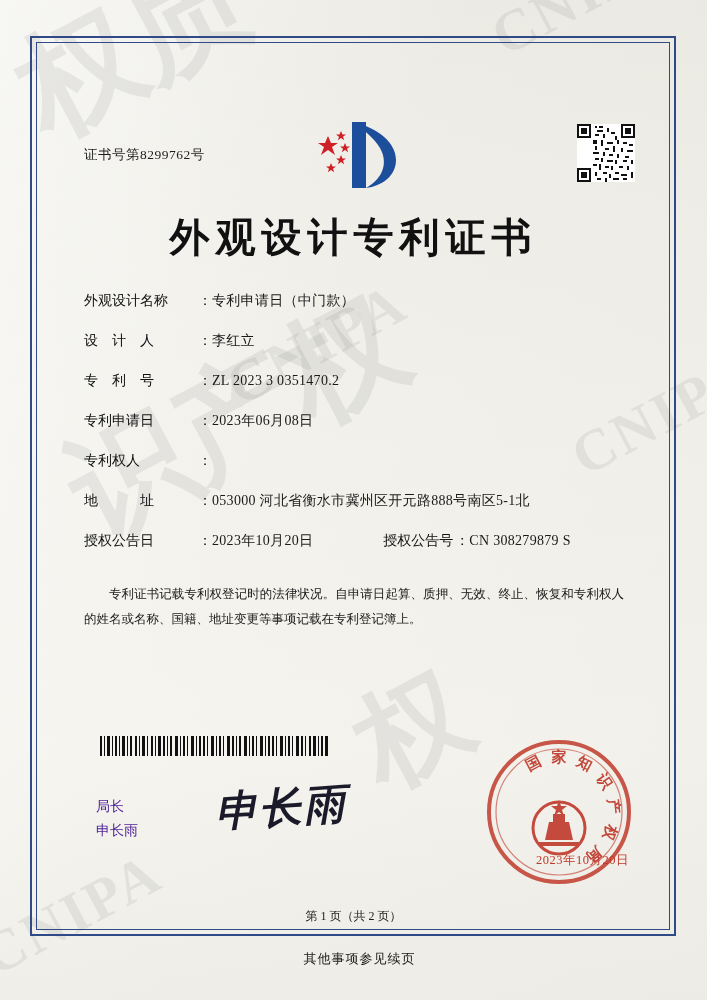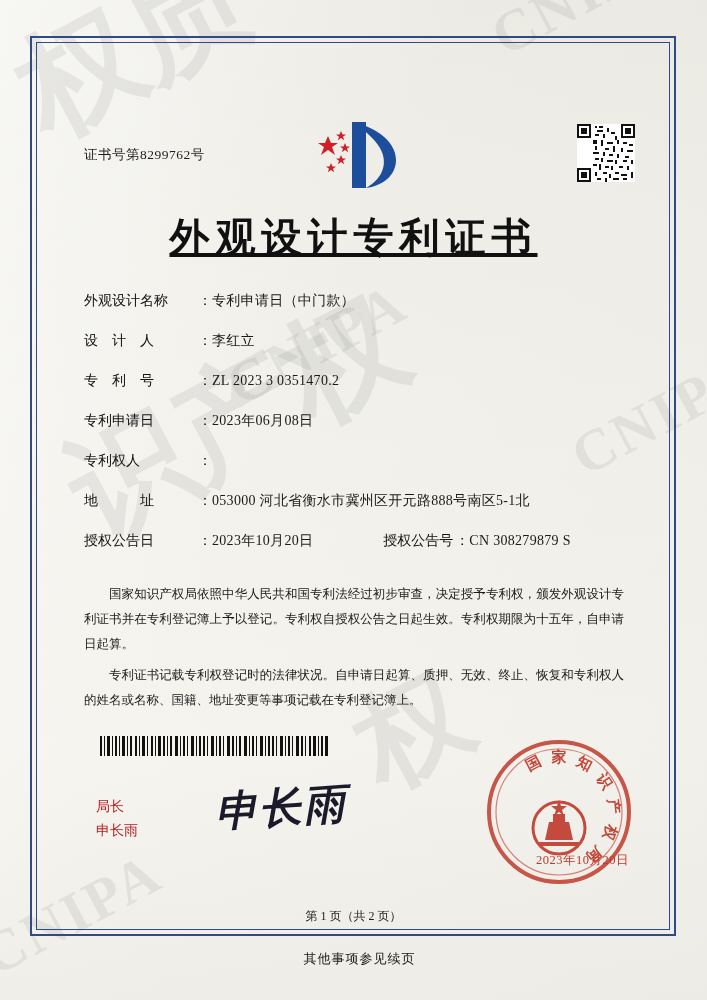--- a/index.html
+++ b/index.html
@@ -109,21 +109,20 @@
     position: absolute;
     left: 0;
     right: 0;
     top: 210px;
     text-align: center;
     font-size: 40px;
     font-weight: bold;
     letter-spacing: 6px;
     color: #111;
     font-family: "DejaVu Serif", "Liberation Serif", serif;
-    text-decoration: underline;
   }
 
   .fields {
     position: absolute;
     left: 84px;
     top: 292px;
     width: 545px;
     font-size: 14px;
     color: #111;
   }
@@ -176,21 +175,21 @@
     width: 228px;
     height: 20px;
   }
 
   .signature-block {
     position: absolute;
     left: 96px;
     top: 795px;
     font-size: 14px;
     line-height: 1.7;
-    color: #b91c1c;
+    color: #4c1d95;
   }
   .handwriting {
     position: absolute;
     left: 215px;
     top: 780px;
     font-size: 42px;
     font-family: "DejaVu Serif", serif;
     font-style: italic;
     font-weight: bold;
     color: #1a1a2a;
@@ -383,21 +382,20 @@
       <span class="field-value">2023年10月20日</span>
       <span class="right-group">
         <span class="right-label">授权公告号</span>
         <span class="field-colon">：</span>
         <span class="field-value">CN 308279879 S</span>
       </span>
     </div>
   </div>
 
   <div class="paragraphs">
-    <p>国家知识产权局依照中华人民共和国专利法经过初步审查，决定授予专利权，颁发外观设计专利证书并在专利登记簿上予以登记。专利权自授权公告之日起生效。专利权期限为十五年，自申请日起算。</p>
     <p>专利证书记载专利权登记时的法律状况。自申请日起算、质押、无效、终止、恢复和专利权人的姓名或名称、国籍、地址变更等事项记载在专利登记簿上。</p>
   </div>
 
   <div class="barcode">
     <svg viewBox="0 0 228 20" width="228" height="20" shape-rendering="crispEdges">
       <rect width="228" height="20" fill="none"></rect>
       <g fill="#111">
         <rect x="0" y="0" width="2" height="20"></rect>
           <rect x="4" y="0" width="1" height="20"></rect>
         <rect x="7" y="0" width="3" height="20"></rect>

